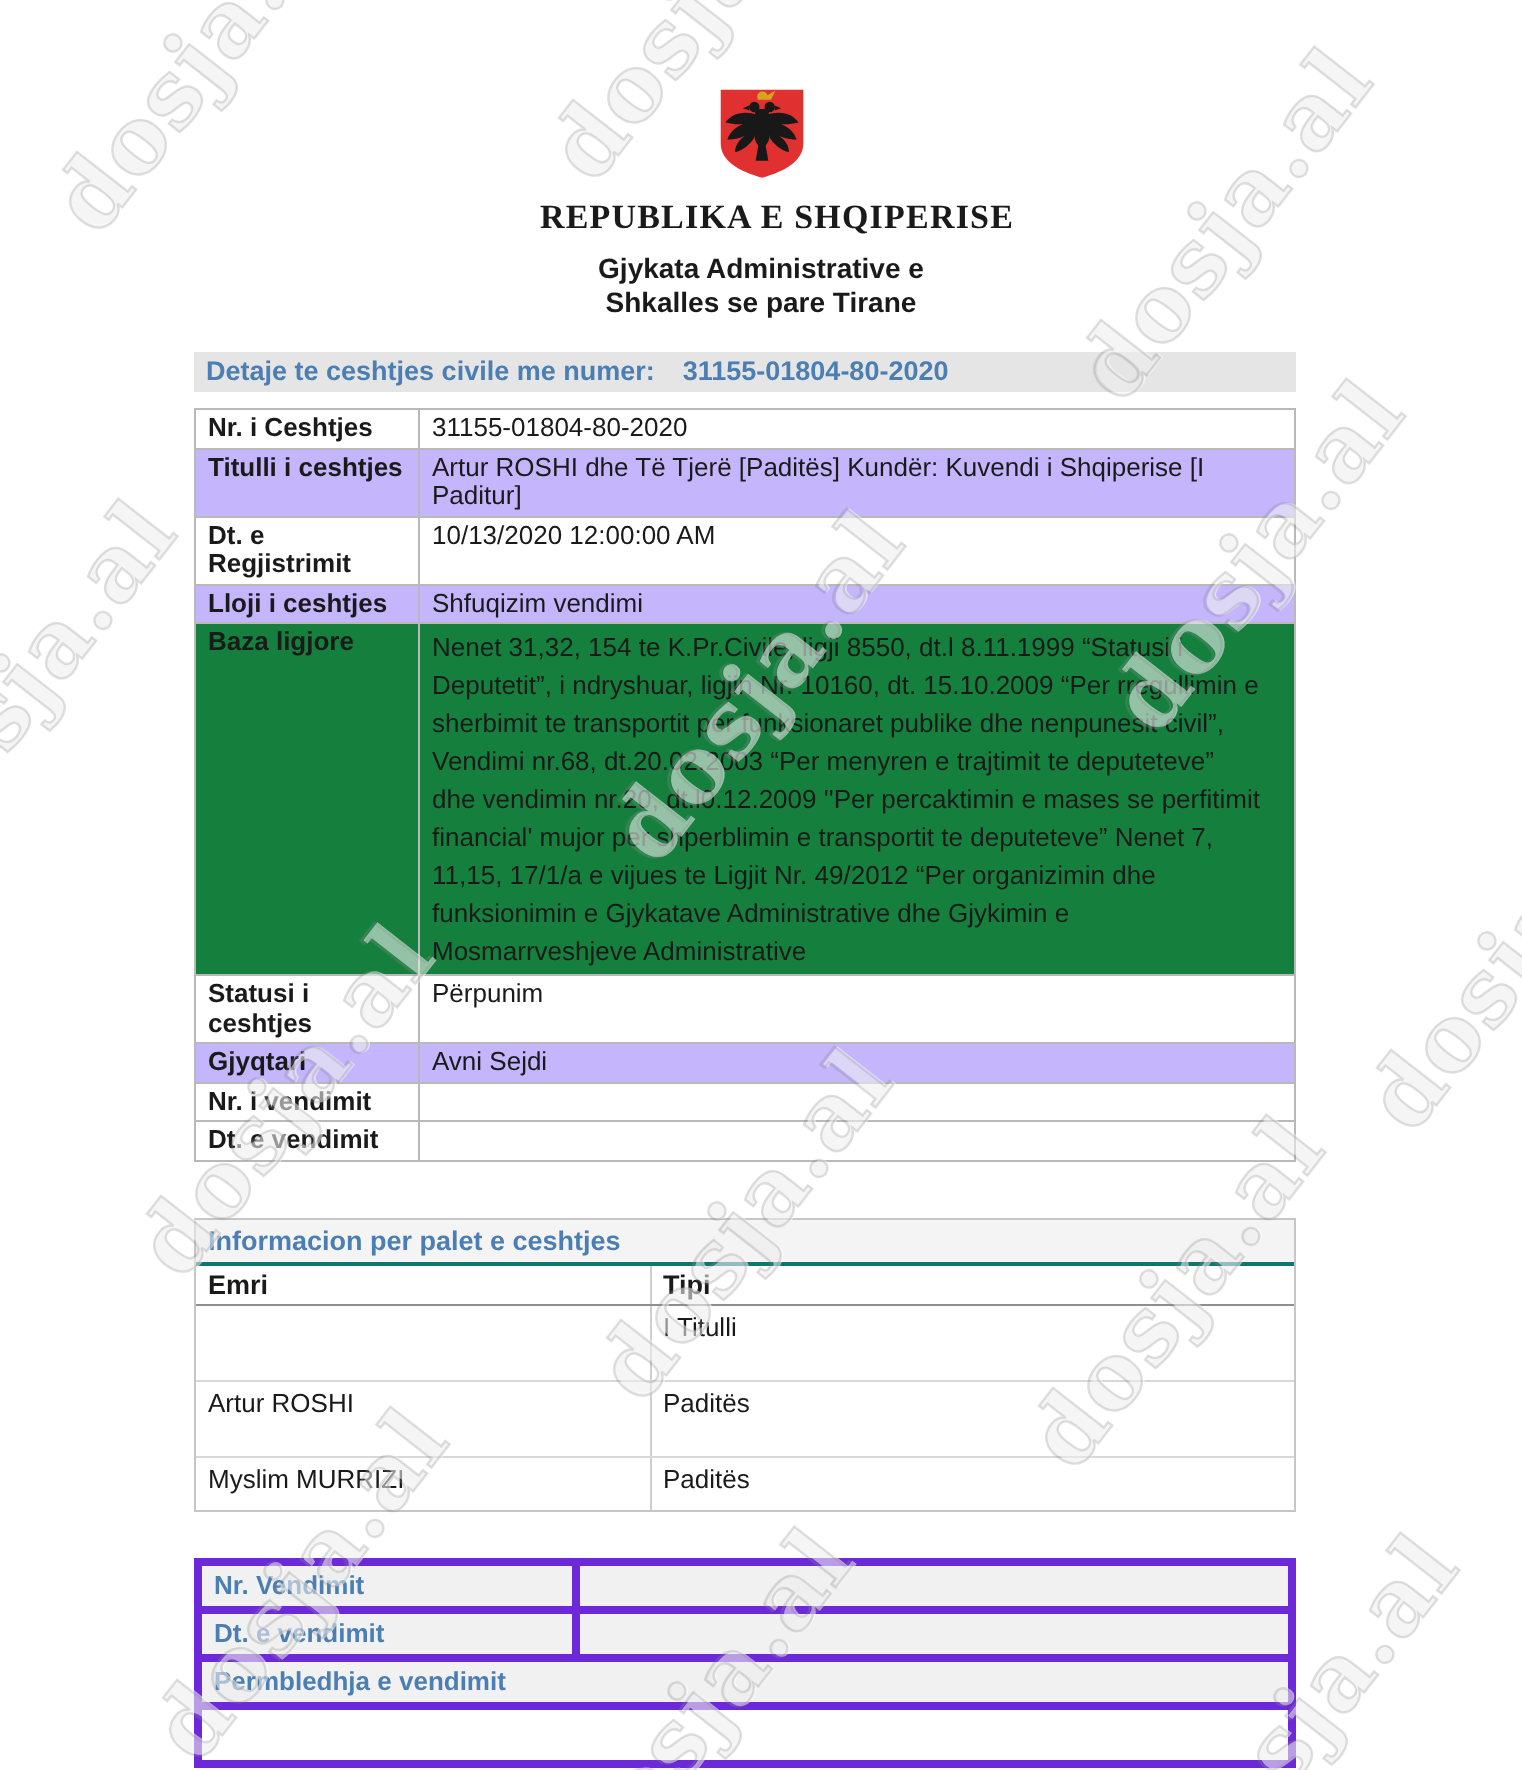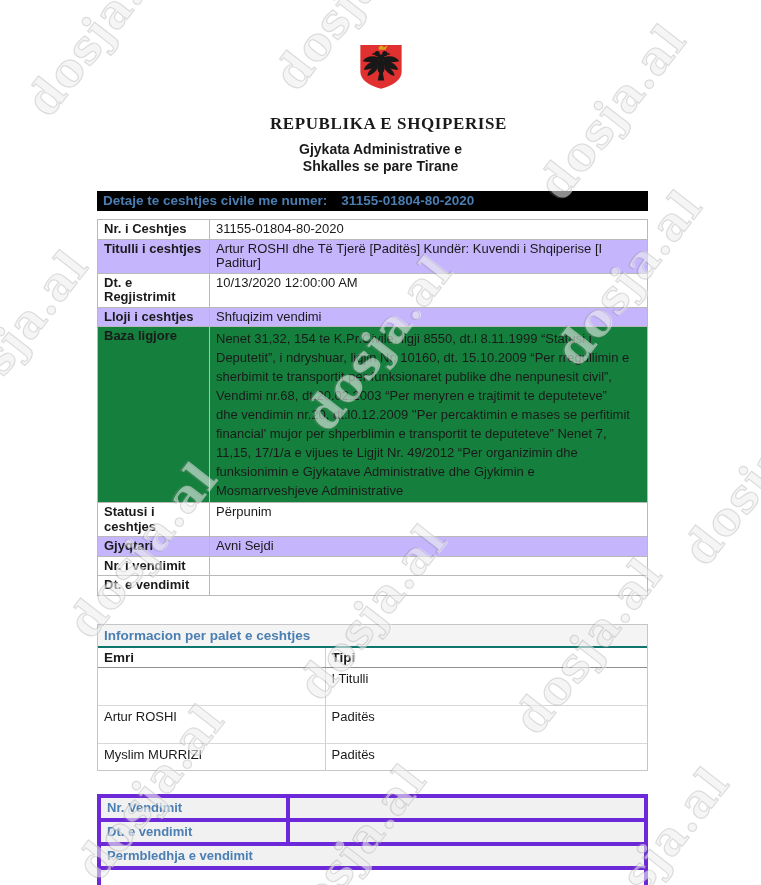--- a/index.html
+++ b/index.html
@@ -14,29 +14,29 @@
     color:rgba(160,160,160,0.10);
     -webkit-text-stroke:1.2px rgba(135,135,135,0.26);
     text-shadow:1px 1px 0 rgba(255,255,255,0.55);
     transform:translate(-50%,-50%) rotate(-52deg);
     white-space:nowrap;letter-spacing:1px;
   }
   
   .content{position:relative;z-index:1;}
   .page-header{margin-top:42px;text-align:center;}
   .emblem{display:inline-block;height:48px;}
-  .republic{margin-top:20px;font-family:"Liberation Serif",serif;font-weight:bold;
+  .republic{margin-top:4px;font-family:"Liberation Serif",serif;font-weight:bold;
     font-size:17px;letter-spacing:0.6px;padding-left:16px;}
   .court{margin-top:8px;font-size:14px;font-weight:bold;line-height:1.05;}
   .court div{margin-top:2px;text-align:center;}
 
   .main{margin-left:97px;width:551px;}
 
   .title-bar{
-    margin-top:18px;background:#000000;color:#4b7eb2;font-weight:bold;font-size:13.5px;
+    margin-top:18px;background:#e5e5e5;color:#4b7eb2;font-weight:bold;font-size:13.5px;
     padding:3px 8px 3px 6px;box-sizing:border-box;line-height:14px;
   }
   .title-bar .case-no{margin-left:14px;}
 
   table{border-collapse:collapse;width:551px;table-layout:fixed;font-size:13px;}
   
   .details{margin-top:8px;border:1px solid #a9a9a9;}
   .details td{border:1px solid #b9b9b9;padding:2px 6px;line-height:14.5px;vertical-align:top;}
   .details td.lbl{width:99px;font-weight:bold;}
   .details td.val{padding-right:16px;}

